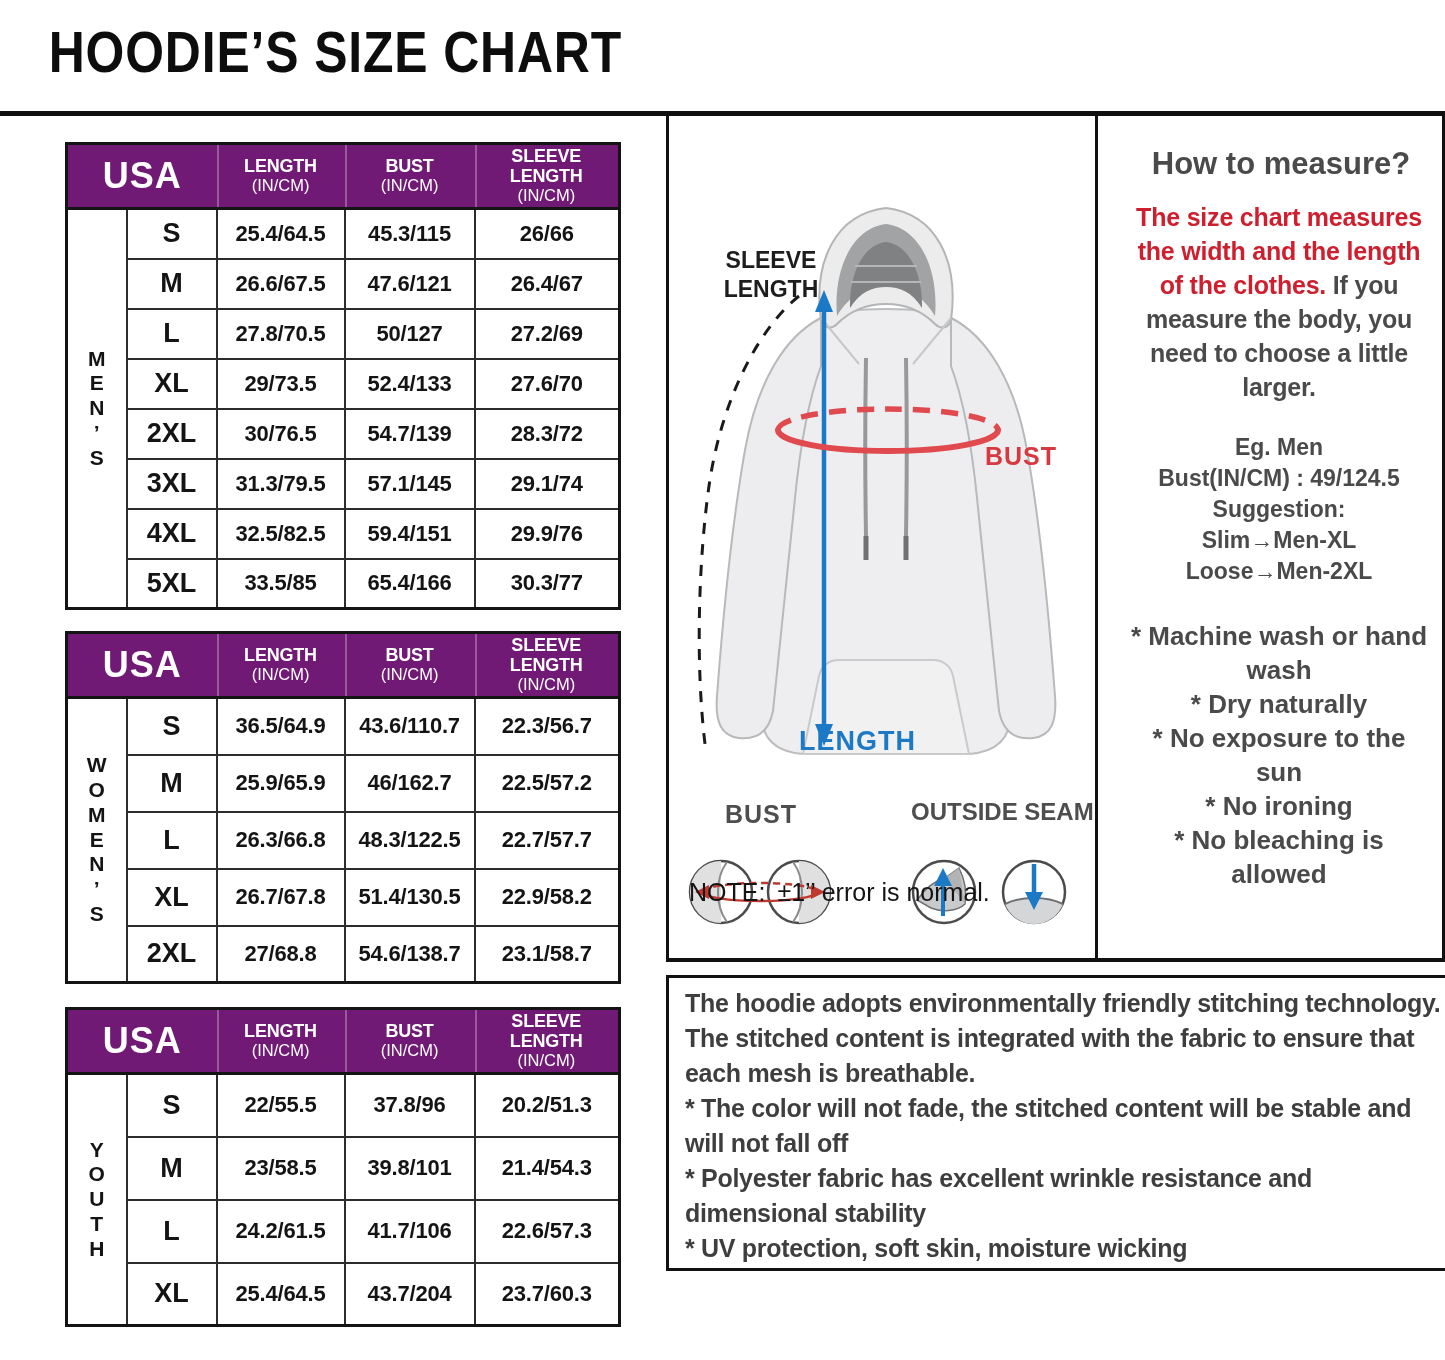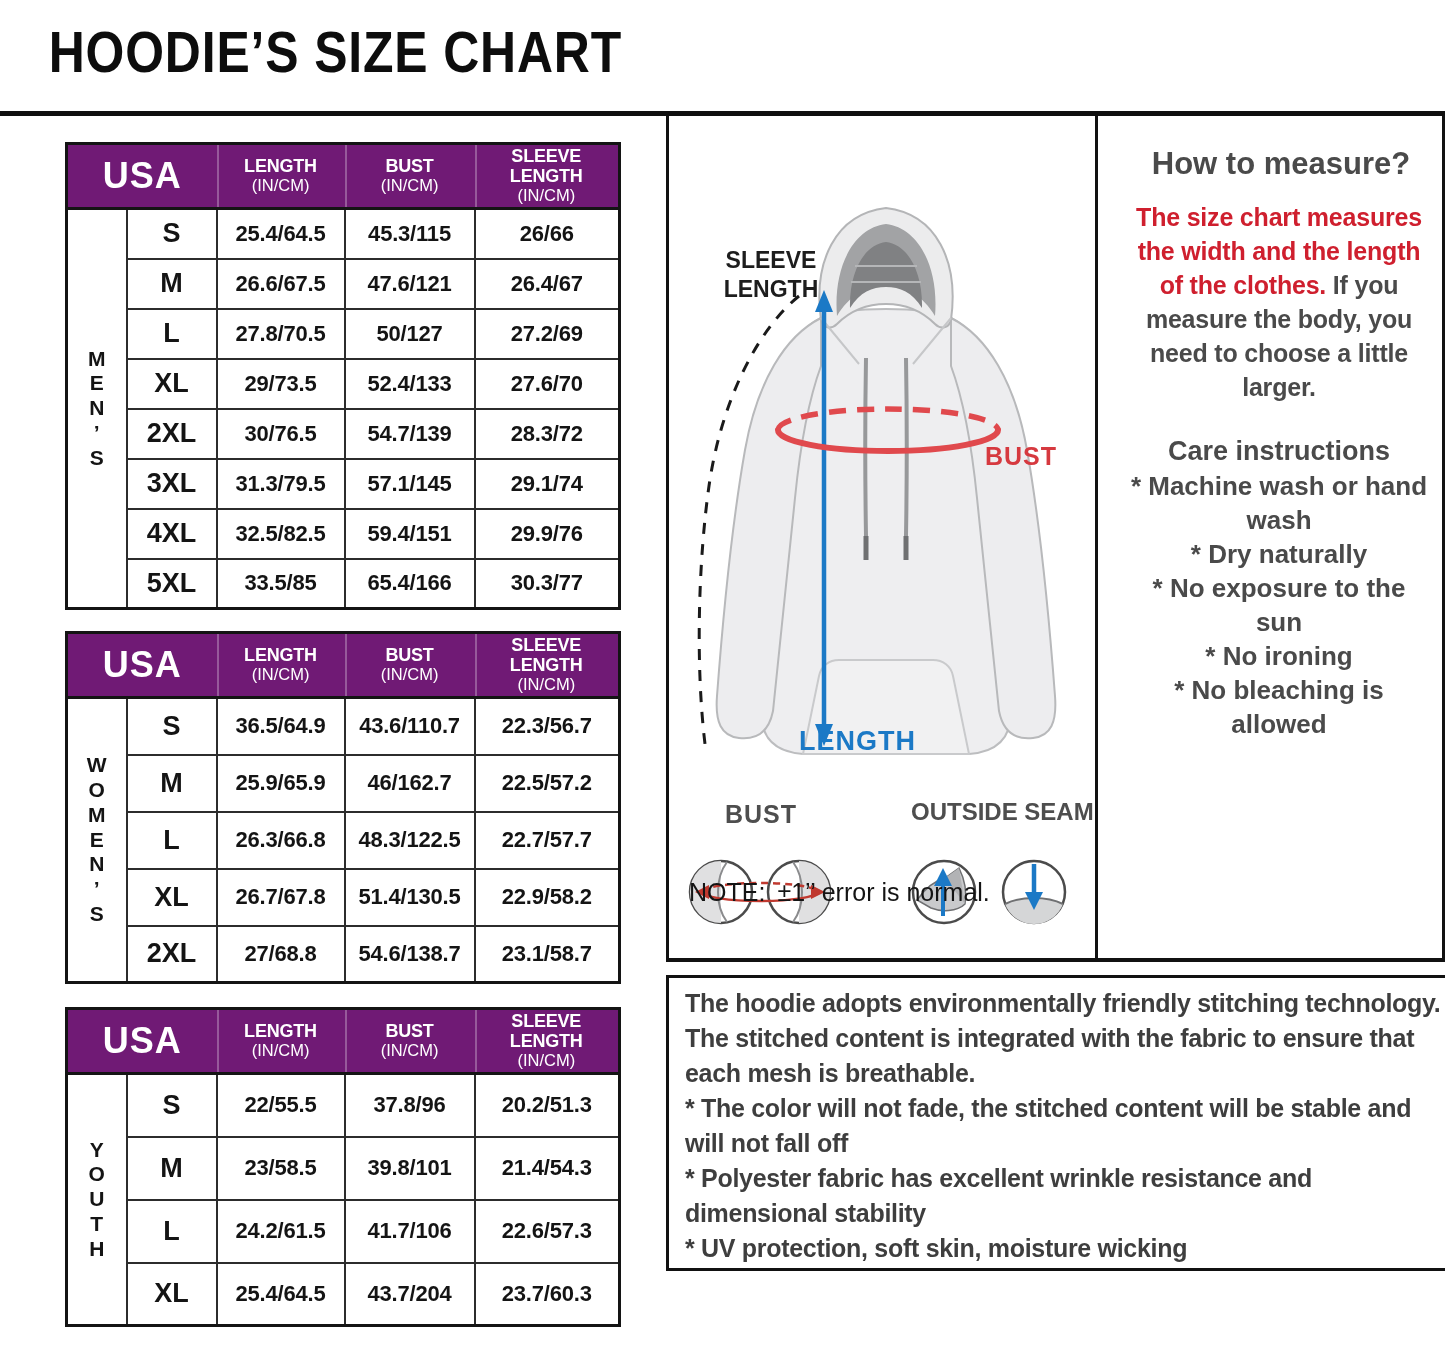--- a/index.html
+++ b/index.html
@@ -342,22 +342,28 @@
     <div class="lbl-bust-icon">BUST</div>
     <div class="lbl-seam">OUTSIDE SEAM</div>
     <div class="lbl-note">
       <span class="np">NOTE:</span><span>±1’’ error is normal.</span>
     </div>
   </div>
 
   <div class="right-panel">
     <div class="htm-title">How to measure?</div>
     <p class="htm-para"><span class="red-text">The size chart measures the width and the length of the clothes.</span><span> If you measure the body, you need to choose a little larger.</span></p>
+    <div class="eg-block">
+      <div>Eg. Men</div>
+      <div>Bust(IN/CM) : 49/124.5</div>
+      <div>Suggestion:</div>
+      <div>Slim→Men-XL</div>
+      <div>Loose→Men-2XL</div>
+    </div>
     <div class="care-block">
-      <div class="care-title">Care instructions</div>
       <div class="care-item">* Machine wash or hand wash</div>
       <div class="care-item">* Dry naturally</div>
       <div class="care-item">* No exposure to the sun</div>
       <div class="care-item">* No ironing</div>
       <div class="care-item">* No bleaching is allowed</div>
     </div>
   </div>
 
   <div class="bottom-panel">
     <p>The hoodie adopts environmentally friendly stitching technology. The stitched content is integrated with the fabric to ensure that each mesh is breathable.</p>

